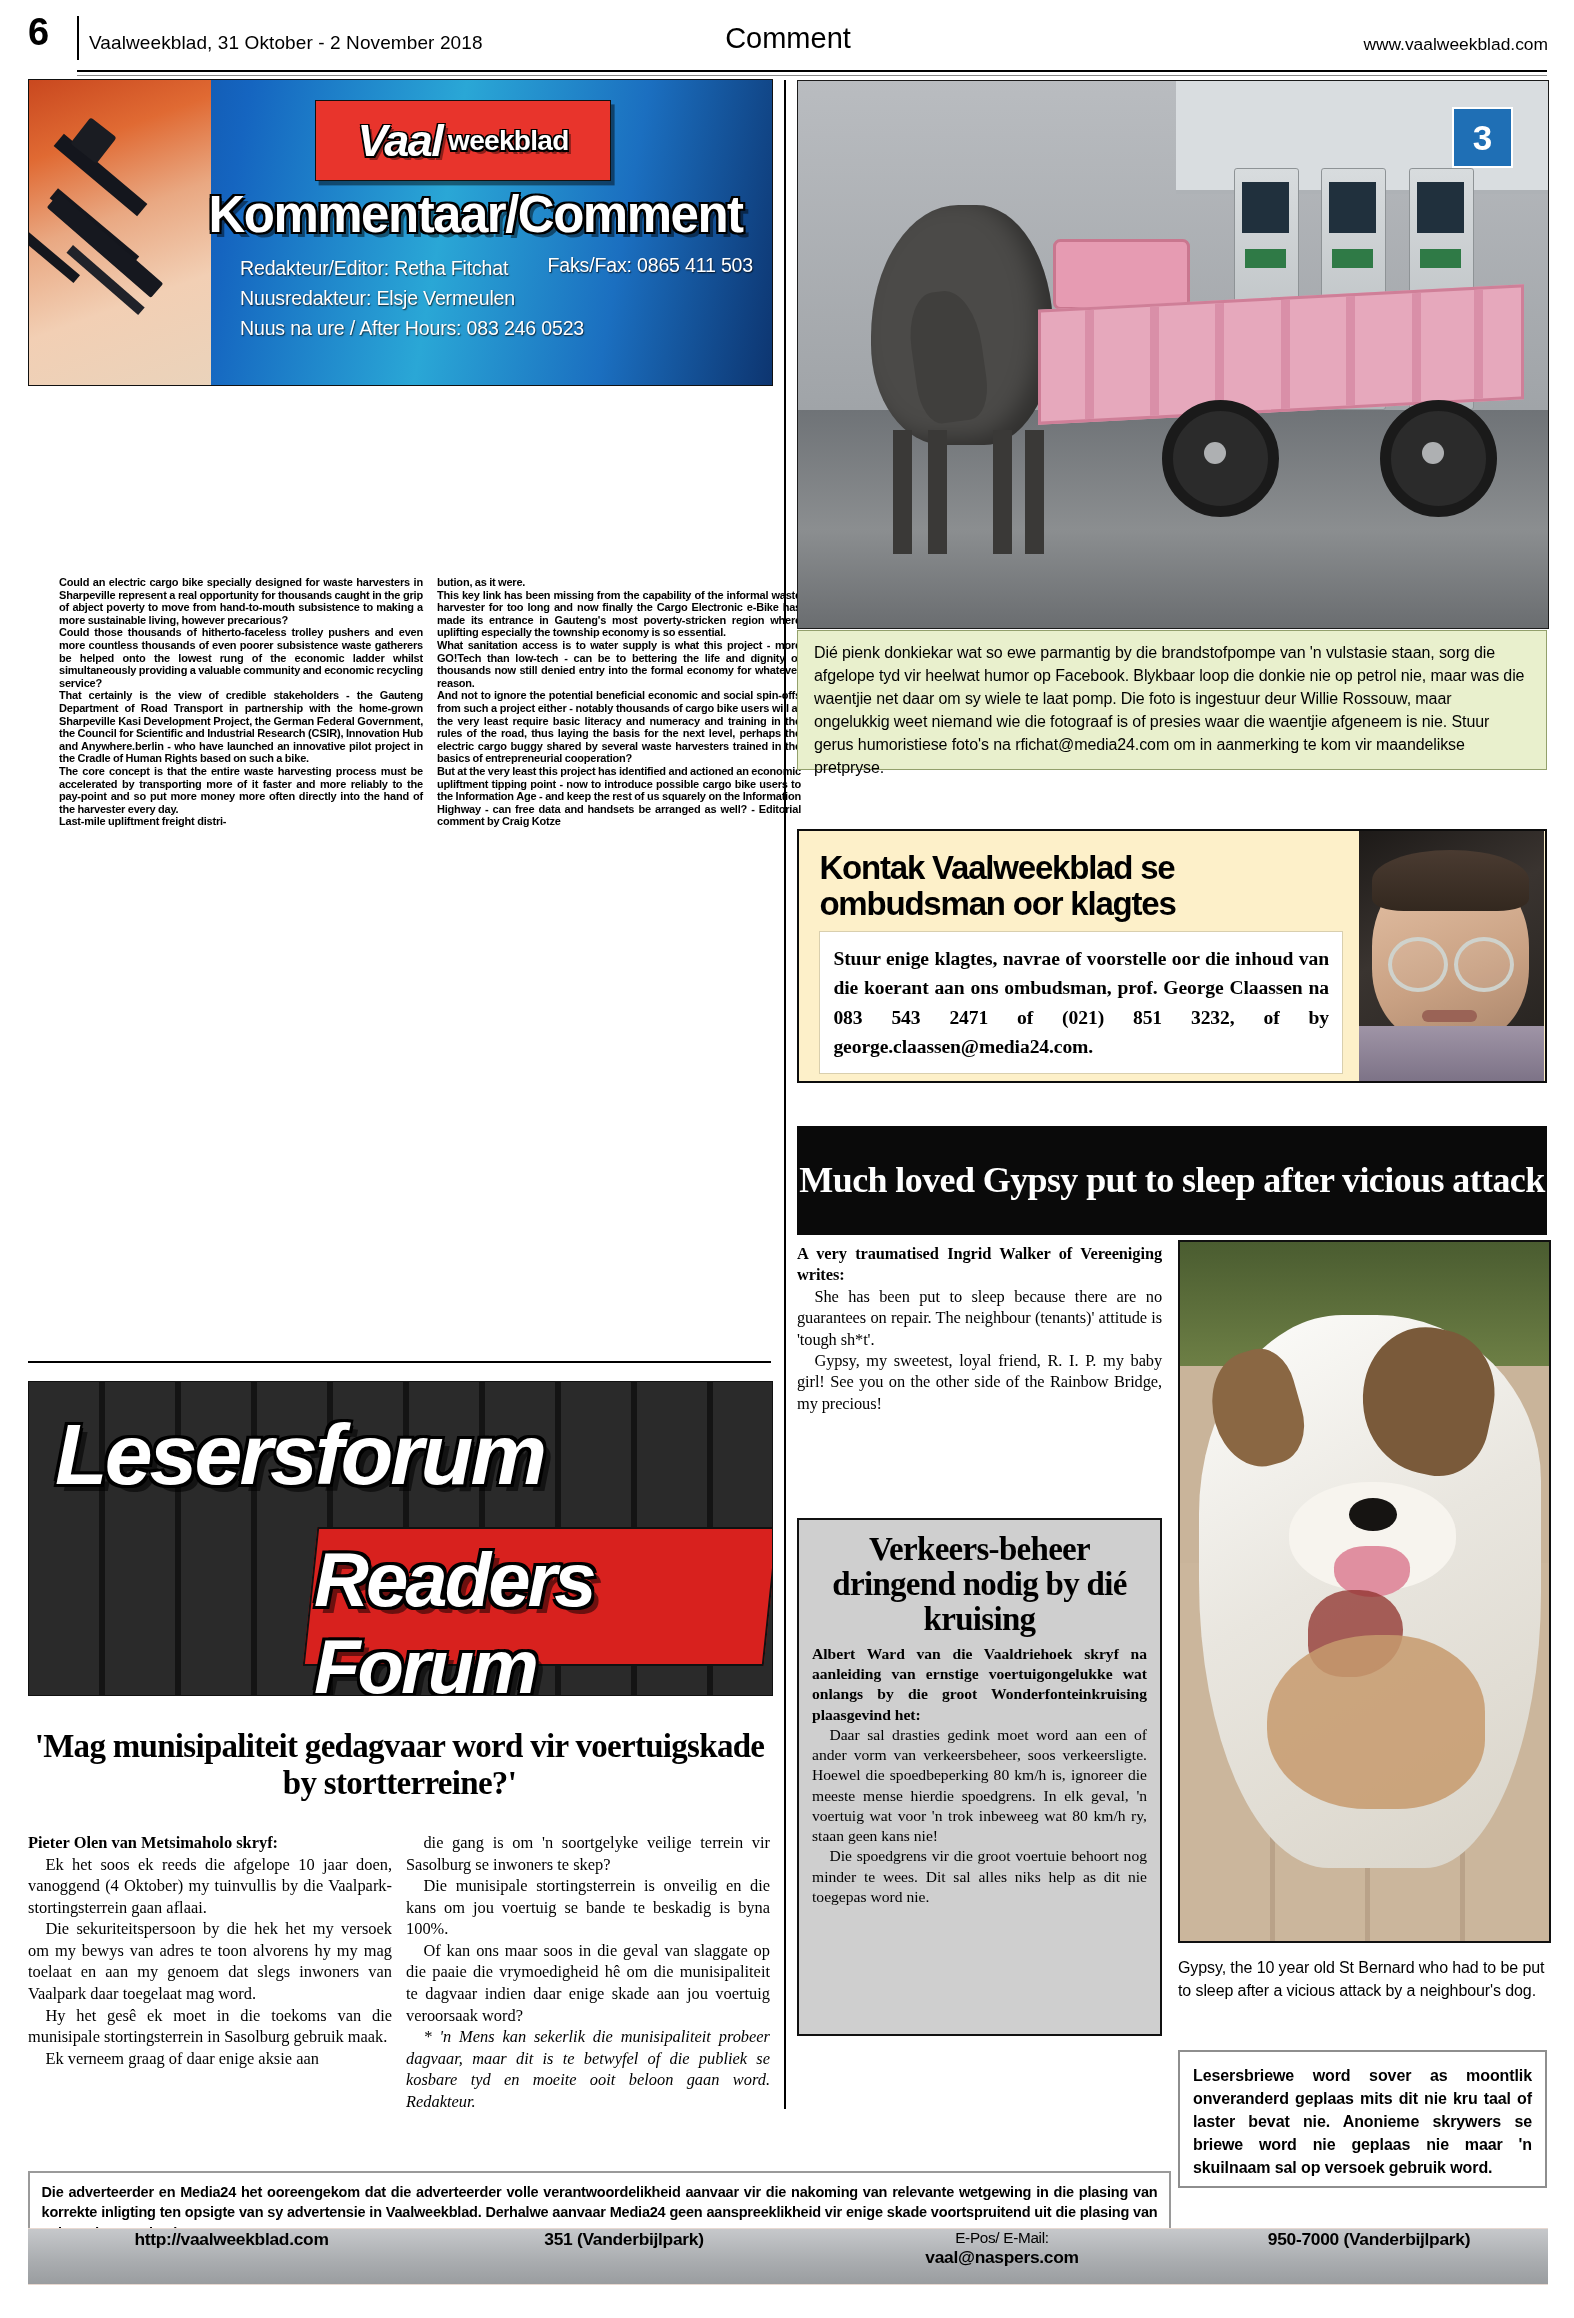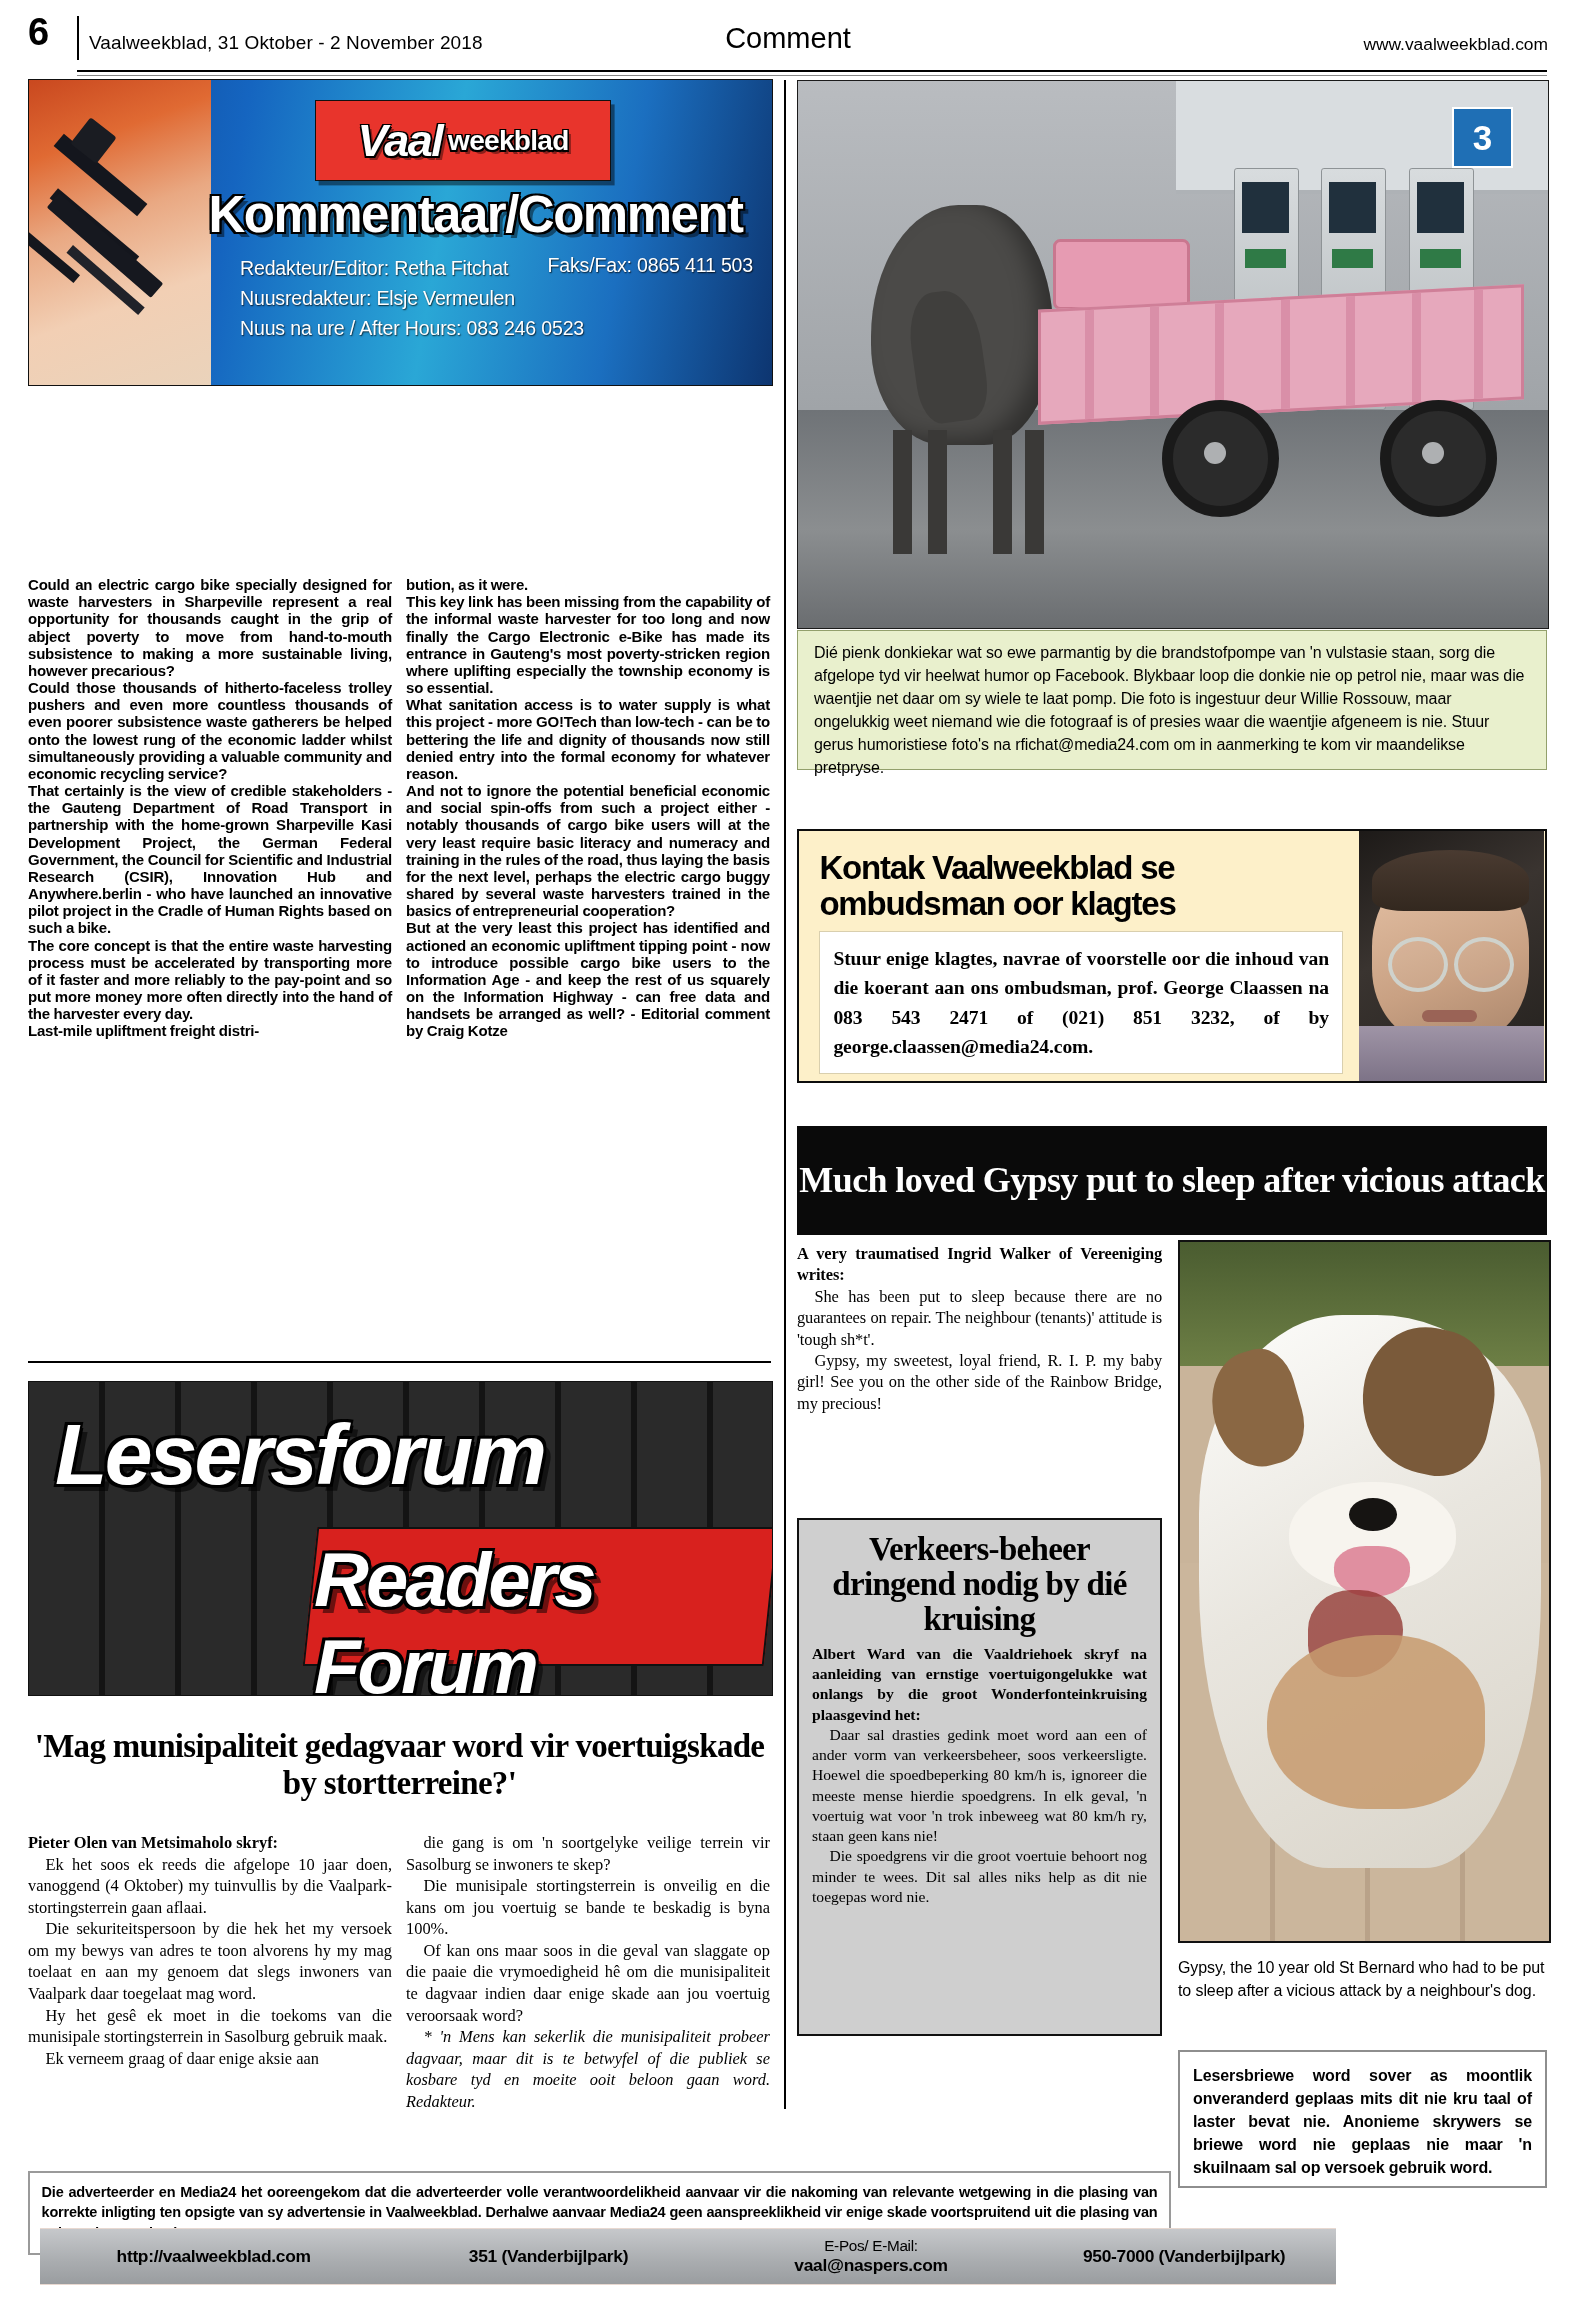--- a/index.html
+++ b/index.html
@@ -42,22 +42,22 @@
   .lb-info{position:absolute;left:211px;top:174px;color:#fff;font-size:19.6px;line-height:1.52;letter-spacing:-0.2px;
     text-shadow:0.7px 0.7px 1.5px rgba(0,0,0,.8);}
   .lb-fax{position:absolute;right:19px;top:174px;color:#fff;font-size:19.6px;letter-spacing:-0.2px;
     text-shadow:0.7px 0.7px 1.5px rgba(0,0,0,.8);}
 
   
   .main-head{position:absolute;left:28px;top:396px;width:743px;text-align:center;font-weight:700;
     font-size:45px;line-height:1.06;letter-spacing:-1.5px;}
 
   
-  .art-col{position:absolute;font-size:15px;line-height:1.145;font-weight:700;text-align:justify;
-    letter-spacing:-0.2px;word-spacing:-0.3px;}
+  .art-col{position:absolute;font-size:11px;line-height:1.145;font-weight:700;text-align:justify;
+    letter-spacing:-0.2px;word-spacing:-0.3px;margin-left:31px;}
   .art-col p{margin:0;}
   .art-c1{left:28px;top:576px;width:364px;}
   .art-c2{left:406px;top:576px;width:364px;}
 
   
   .photo-top{position:absolute;left:797px;top:80px;width:750px;height:547px;border:1.5px solid #1b1b1b;overflow:hidden;
     background:#7c7f83;}
   .pt-floor{position:absolute;left:0;bottom:0;width:100%;height:218px;background:linear-gradient(#6f7377,#8b8e90 55%,#6a6d70);}
   .pt-wall{position:absolute;left:0;top:0;width:100%;height:342px;background:linear-gradient(#b9bcc0,#9fa3a7);}
   .pt-canopy{position:absolute;left:378px;top:0;width:372px;height:109px;background:#d9dde0;border-bottom:4.4px solid #aeb2b6;}
@@ -161,23 +161,23 @@
   .lf-col p.lead{text-indent:0;font-weight:700;}
   .lf-col i{font-style:italic;}
   .lf-c1{left:28px;top:1832px;width:364px;}
   .lf-c2{left:406px;top:1832px;width:364px;}
 
   
   .disclaimer{position:absolute;left:28px;top:2171px;width:1143px;height:84px;border:2.2px solid #9a9a9a;box-sizing:border-box;
     padding:8.7px 11.6px;font-size:14.5px;font-weight:700;line-height:1.42;text-align:justify;letter-spacing:-0.2px;}
 
   
-  .footer{position:absolute;left:40px;top:2228px;width:1296px;height:55px;
+  .footer{position:absolute;left:28px;top:2228px;width:1520px;height:55px;
     background:linear-gradient(#c6c8cb,#a9acaf 60%,#9a9da0);border-top:1.5px solid #e8d8d0;border-bottom:1.5px solid #e8d8d0;
-    display:flex;align-items:center;}
+    display:flex;}
   .footer div{font-weight:700;font-size:17.4px;letter-spacing:-0.3px;text-align:center;}
   .f1{width:407px;}
   .f2{width:378px;}
   .f3{width:378px;line-height:1.2;}
   .f3 .small{font-weight:400;font-size:15.3px;display:block;}
   .f4{width:356px;}
 
   .vrule{position:absolute;left:784px;top:80px;width:1.5px;height:2029px;background:#000;}
   .hrule-left{position:absolute;left:28px;top:1361px;width:743px;height:2.2px;background:#000;}
 </style>

